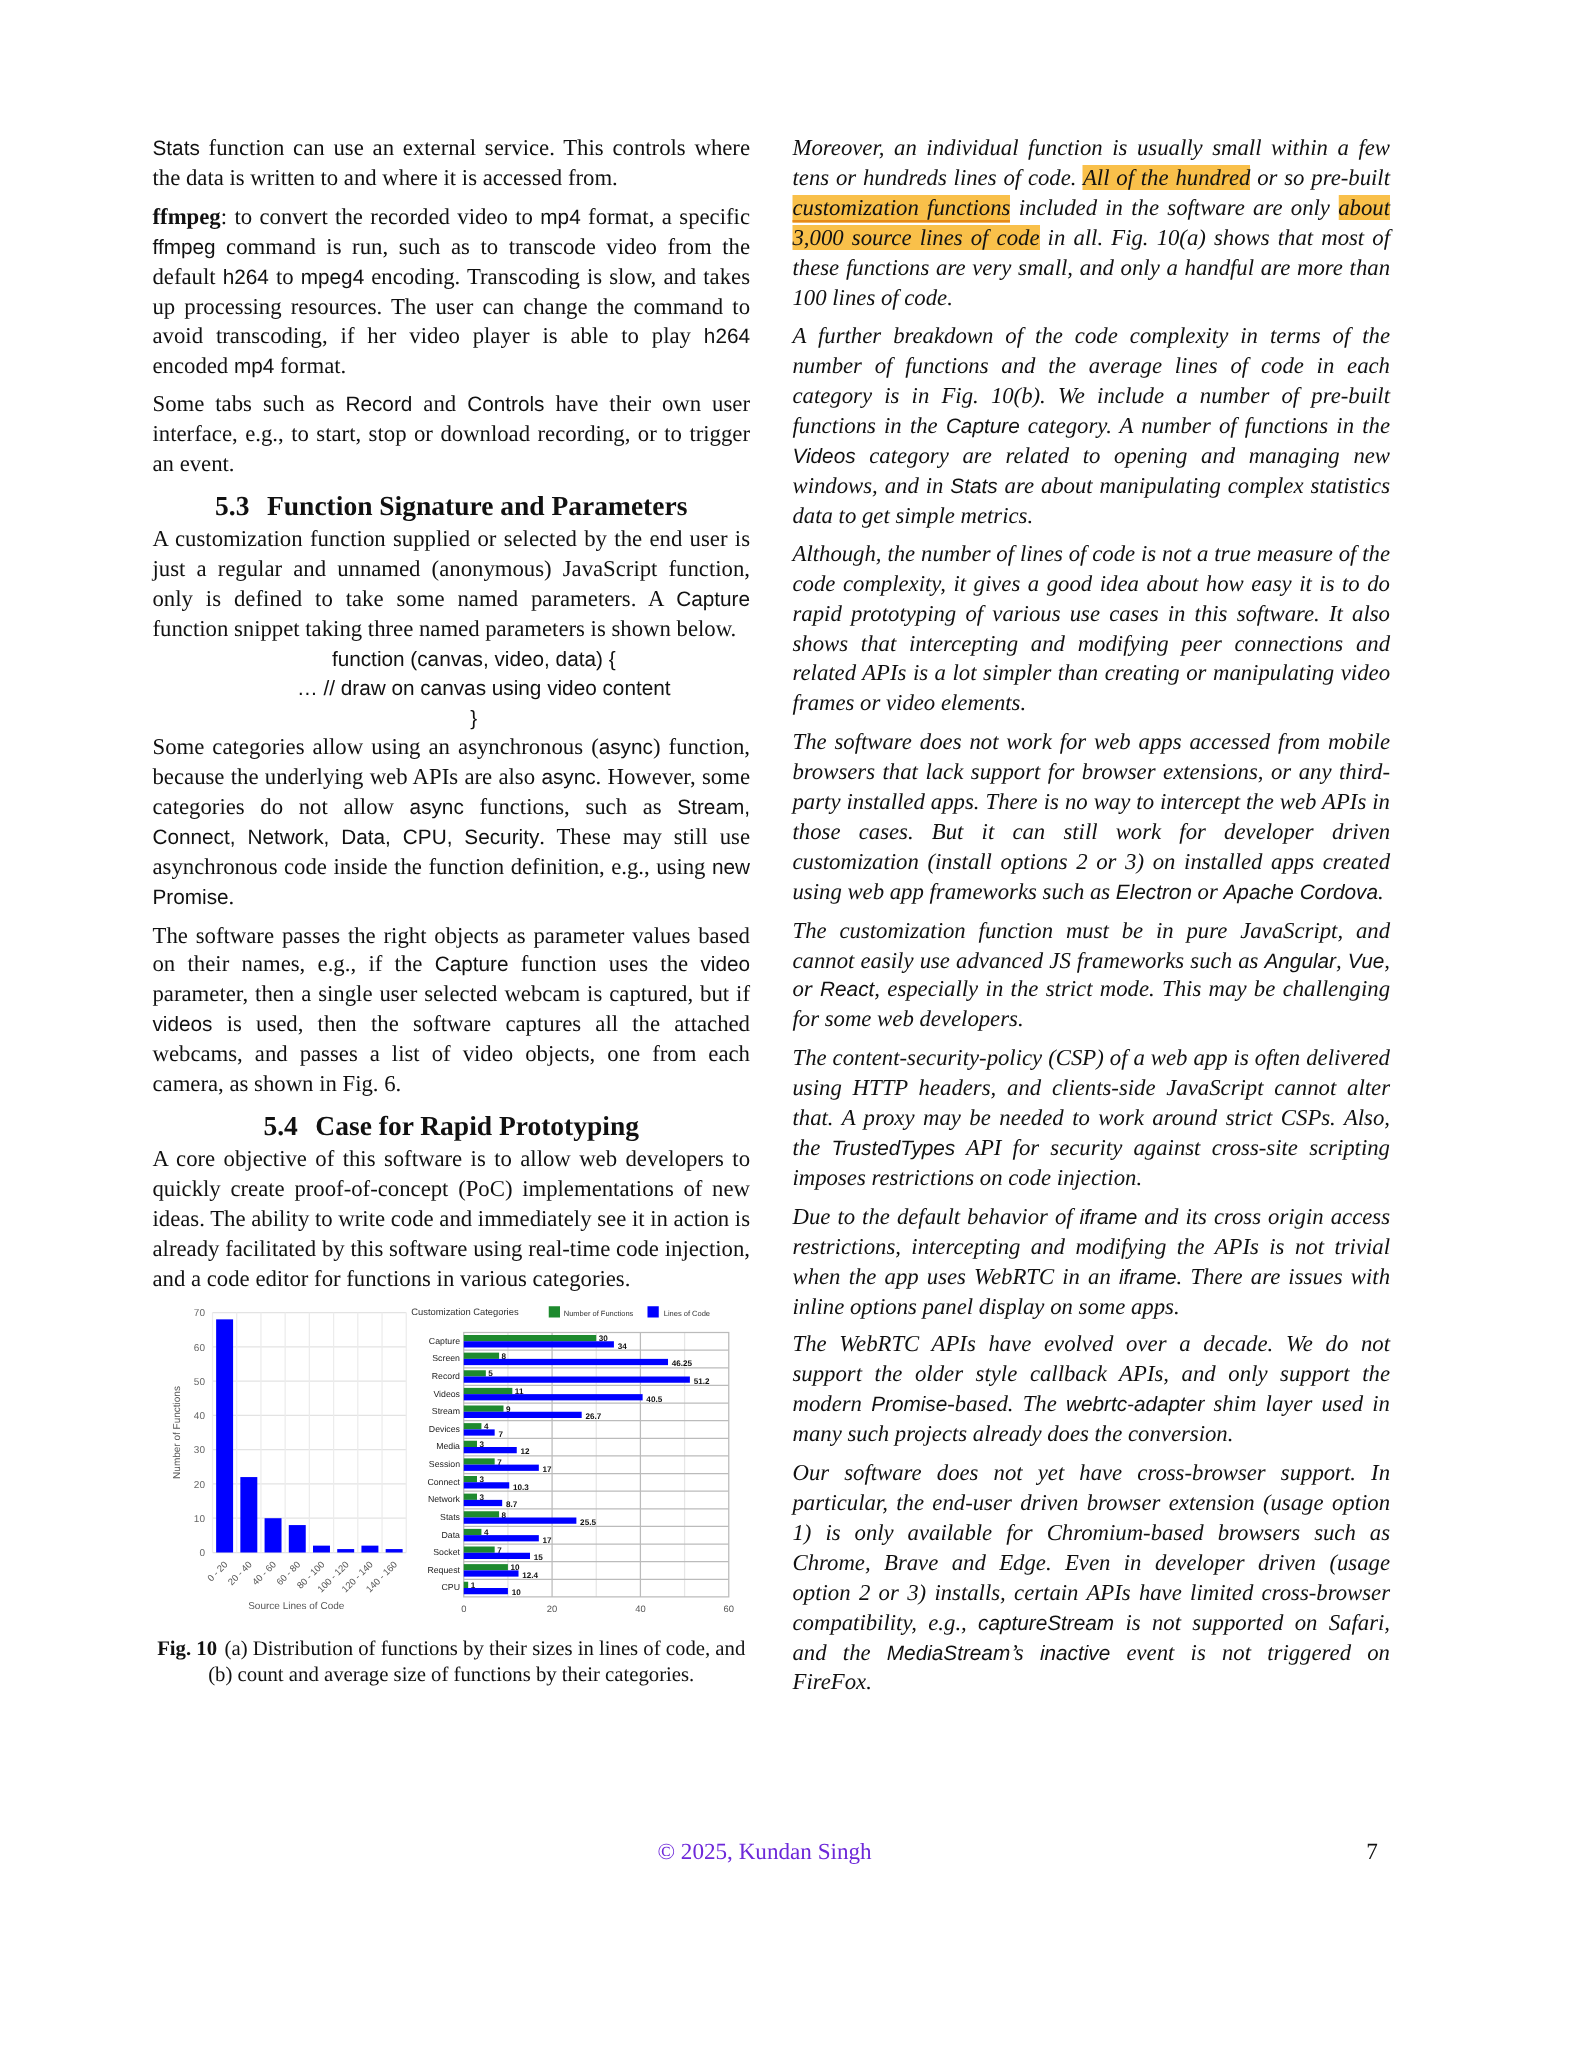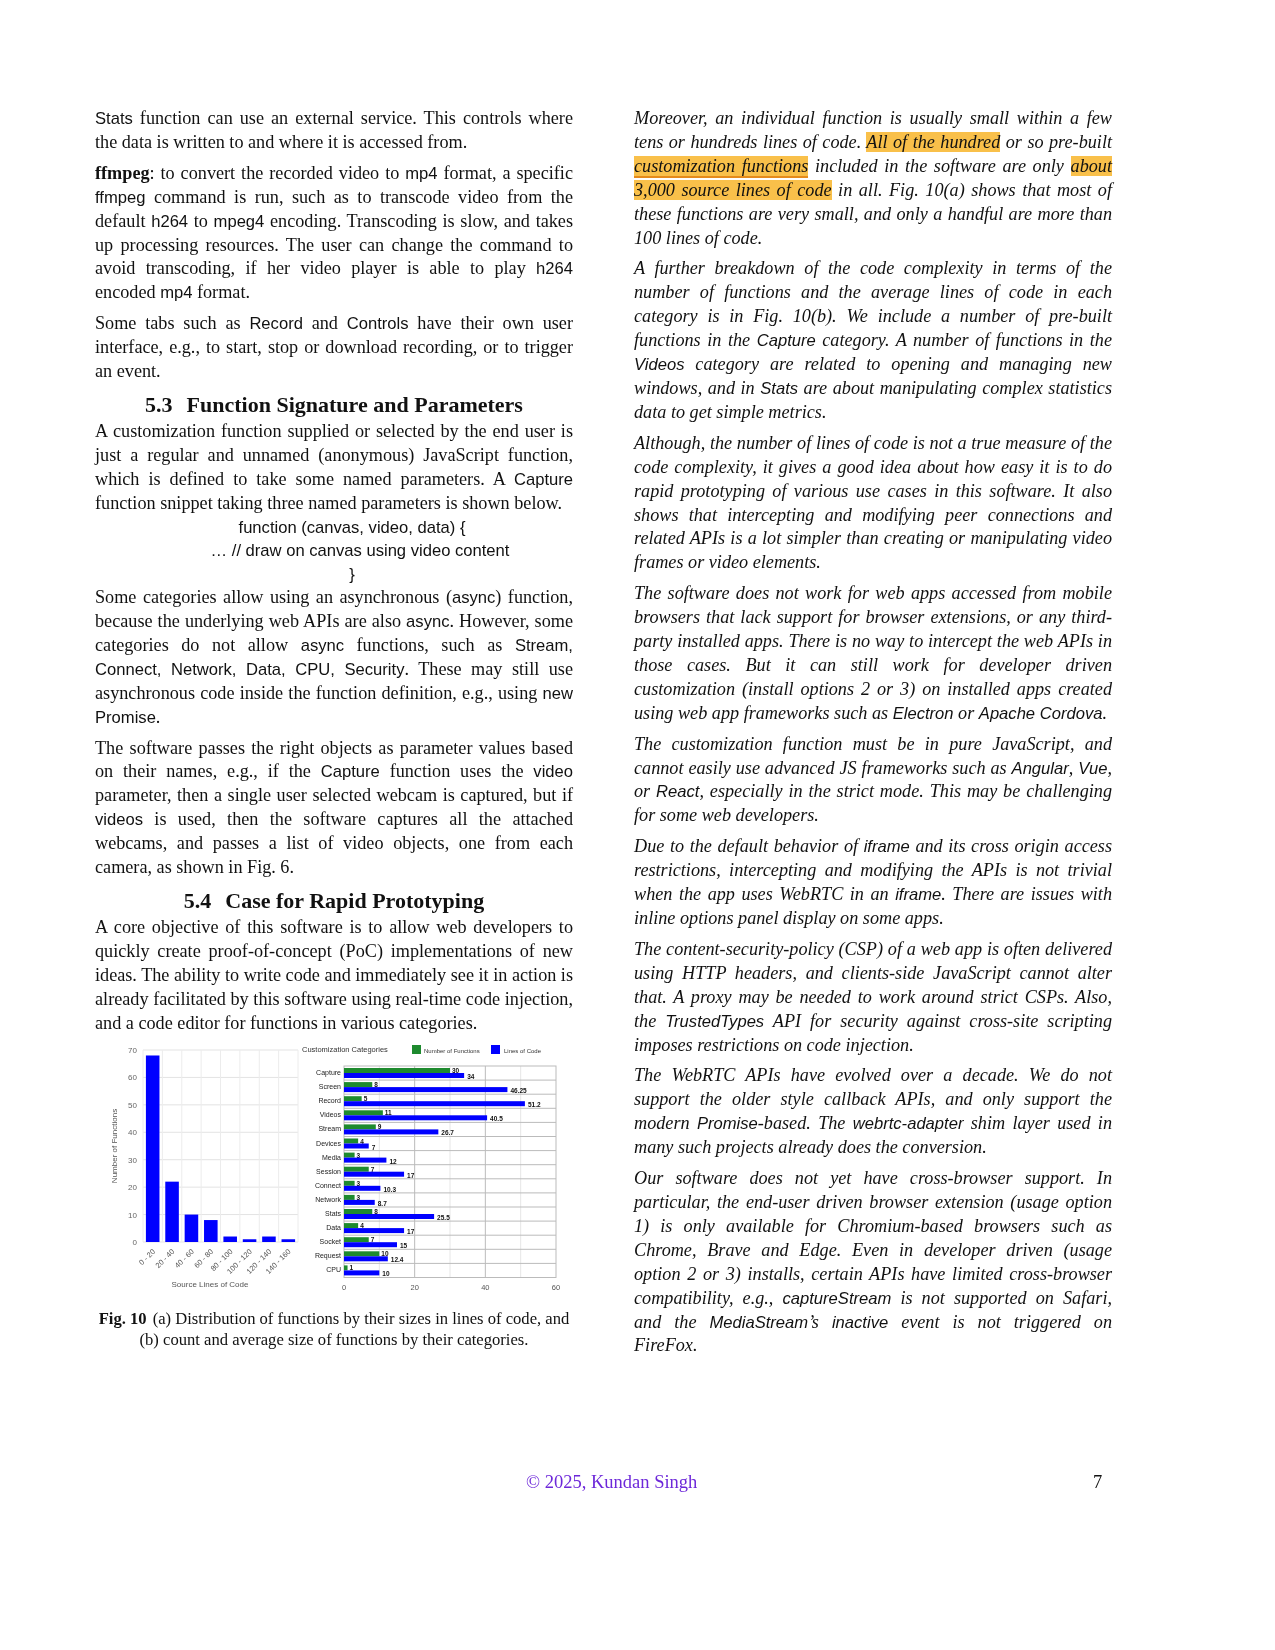--- a/index.html
+++ b/index.html
@@ -1,18 +1,18 @@
 <!DOCTYPE html>
 <html><head>
 <meta charset="utf-8">
 <style>
   html, body { margin:0; padding:0; background:#ffffff; }
   body { width:1275px; height:1650px; position:relative; overflow:hidden; font-family:"Liberation Serif", serif; color:#111; }
   .col { position:absolute; top:107px; width:478px; font-size:18.2px; line-height:23.9px; text-align:justify; }
-  .col.left { left:95px; }
+  .col.left { left:122px; }
   .col.right { left:634px;font-style:italic; }
   p { margin:0 0 7px 0; }
   .sans { font-family:"Liberation Sans", sans-serif; font-size:16.6px; }
   h2 { font-size:22px; margin:8px 0 2px 0; font-weight:bold; line-height:26px; text-align:center; }
   h2 .num { margin-right:14px; }
   .code { font-family:"Liberation Sans", sans-serif; font-size:16.6px; line-height:23.5px; text-align:center; }
   .code .l1 { padding-left:36px; display:block; }
   .code .l2 { padding-left:52px; display:block; }
   .hl { background:#f9c04a; }
   .hl-u { background:#f9c04a; border-bottom:2px solid #e58a1a; }
@@ -26,21 +26,21 @@
 </style>
 </head>
 <body>
 
 <div class="col left">
   <p><span class="sans">Stats</span><span> function can use an external service. This controls where the data is written to and where it is accessed from.</span></p>
   <p><b>ffmpeg</b><span>: to convert the recorded video to </span><span class="sans">mp4</span><span> format, a specific </span><span class="sans">ffmpeg</span><span> command is run, such as to transcode video from the default </span><span class="sans">h264</span><span> to </span><span class="sans">mpeg4</span><span> encoding. Transcoding is slow, and takes up processing resources. The user can change the command to avoid transcoding, if her video player is able to play </span><span class="sans">h264</span><span> encoded </span><span class="sans">mp4</span><span> format.</span></p>
   <p><span>Some tabs such as </span><span class="sans">Record</span><span> and </span><span class="sans">Controls</span><span> have their own user interface, e.g., to start, stop or download recording, or to trigger an event.</span></p>
 
   <h2><span class="num">5.3</span><span>Function Signature and Parameters</span></h2>
-  <p style="margin-bottom:0"><span>A customization function supplied or selected by the end user is just a regular and unnamed (anonymous) JavaScript function, which is defined to take some named parameters. A </span><span class="sans">Capture</span><span> function snippet taking three named parameters is shown below.</span></p>
+  <p style="margin-bottom:0"><span>A customization function supplied or selected by the end user is just a regular and unnamed (anonymous) JavaScript function, only is defined to take some named parameters. A </span><span class="sans">Capture</span><span> function snippet taking three named parameters is shown below.</span></p>
   <div class="code">
     <span class="l1">function (canvas, video, data) {</span>
     <span class="l2">… // draw on canvas using video content</span>
     <span class="l1">}</span>
   </div>
   <p><span>Some categories allow using an asynchronous (</span><span class="sans">async</span><span>) function, because the underlying web APIs are also </span><span class="sans">async</span><span>. However, some categories do not allow </span><span class="sans">async</span><span> functions, such as </span><span class="sans">Stream, Connect, Network, Data, CPU, Security</span><span>. These may still use asynchronous code inside the function definition, e.g., using </span><span class="sans">new Promise</span><span>.</span></p>
   <p><span>The software passes the right objects as parameter values based on their names, e.g., if the </span><span class="sans">Capture</span><span> function uses the </span><span class="sans">video</span><span> parameter, then a single user selected webcam is captured, but if </span><span class="sans">videos</span><span> is used, then the software captures all the attached webcams, and passes a list of video objects, one from each camera, as shown in Fig. 6.</span></p>
 
   <h2><span class="num">5.4</span><span>Case for Rapid Prototyping</span></h2>
   <p style="margin-bottom:0">A core objective of this software is to allow web developers to quickly create proof-of-concept (PoC) implementations of new ideas. The ability to write code and immediately see it in action is already facilitated by this software using real-time code injection, and a code editor for functions in various categories.</p>
@@ -201,22 +201,22 @@
   <div class="caption"><b>Fig. 10</b><span>(a) Distribution of functions by their sizes in lines of code, and (b) count and average size of functions by their categories.</span></div>
 </div>
 
 <div class="col right">
   <p><span>Moreover, an individual function is usually small within a few tens or hundreds lines of code. </span><span class="hl">All of the hundred</span><span> or so pre-built </span><span class="hl-u">customization functions</span><span> included in the software are only </span><span class="hl">about 3,000 source lines of code</span><span> in all. Fig. 10(a) shows that most of these functions are very small, and only a handful are more than 100 lines of code.</span></p>
   <p><span>A further breakdown of the code complexity in terms of the number of functions and the average lines of code in each category is in Fig. 10(b). We include a number of pre-built functions in the </span><span class="sans">Capture</span><span> category. A number of functions in the </span><span class="sans">Videos</span><span> category are related to opening and managing new windows, and in </span><span class="sans">Stats</span><span> are about manipulating complex statistics data to get simple metrics.</span></p>
   <p>Although, the number of lines of code is not a true measure of the code complexity, it gives a good idea about how easy it is to do rapid prototyping of various use cases in this software. It also shows that intercepting and modifying peer connections and related APIs is a lot simpler than creating or manipulating video frames or video elements.</p>
 
   <p><span>The software does not work for web apps accessed from mobile browsers that lack support for browser extensions, or any third-party installed apps. There is no way to intercept the web APIs in those cases. But it can still work for developer driven customization (install options 2 or 3) on installed apps created using web app frameworks such as </span><span class="sans">Electron</span><span> or </span><span class="sans">Apache Cordova</span><span>.</span></p>
   <p><span>The customization function must be in pure JavaScript, and cannot easily use advanced JS frameworks such as </span><span class="sans">Angular</span><span>, </span><span class="sans">Vue</span><span>, or </span><span class="sans">React</span><span>, especially in the strict mode. This may be challenging for some web developers.</span></p>
+  <p><span>The content-security-policy (CSP) of a web app is often delivered using HTTP headers, and clients-side JavaScript cannot alter that. A proxy may be needed to work around strict CSPs. Also, the </span><span class="sans">TrustedTypes</span><span> API for security against cross-site scripting imposes restrictions on code injection.</span></p>
   <p><span>Due to the default behavior of </span><span class="sans">iframe</span><span> and its cross origin access restrictions, intercepting and modifying the APIs is not trivial when the app uses WebRTC in an </span><span class="sans">iframe</span><span>. There are issues with inline options panel display on some apps.</span></p>
-  <p><span>The content-security-policy (CSP) of a web app is often delivered using HTTP headers, and clients-side JavaScript cannot alter that. A proxy may be needed to work around strict CSPs. Also, the </span><span class="sans">TrustedTypes</span><span> API for security against cross-site scripting imposes restrictions on code injection.</span></p>
   <p><span>The WebRTC APIs have evolved over a decade. We do not support the older style callback APIs, and only support the modern </span><span class="sans">Promise</span><span>-based. The </span><span class="sans">webrtc-adapter</span><span> shim layer used in many such projects already does the conversion.</span></p>
   <p><span>Our software does not yet have cross-browser support. In particular, the end-user driven browser extension (usage option 1) is only available for Chromium-based browsers such as Chrome, Brave and Edge. Even in developer driven (usage option 2 or 3) installs, certain APIs have limited cross-browser compatibility, e.g., </span><span class="sans">captureStream</span><span> is not supported on Safari, and the </span><span class="sans">MediaStream</span><span>’s </span><span class="sans">inactive</span><span> event is not triggered on FireFox.</span></p>
 </div>
 
 <div class="footer">
   <span class="copy">© 2025, Kundan Singh</span>
   <span class="page">7</span>
 </div>
 
 </body></html>

